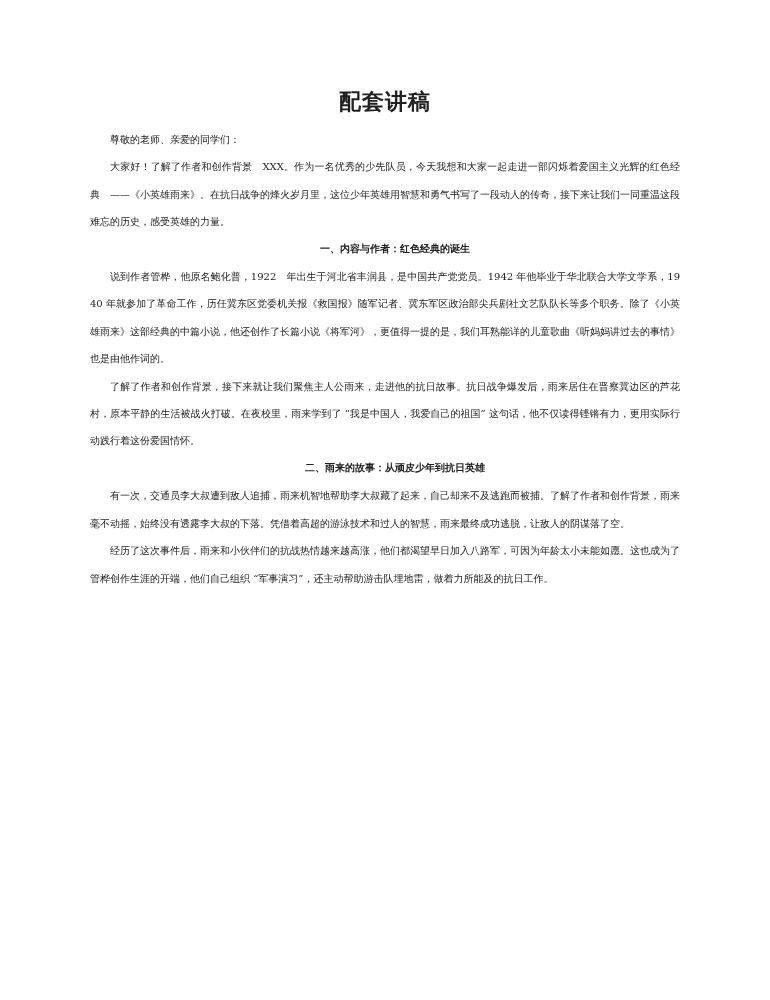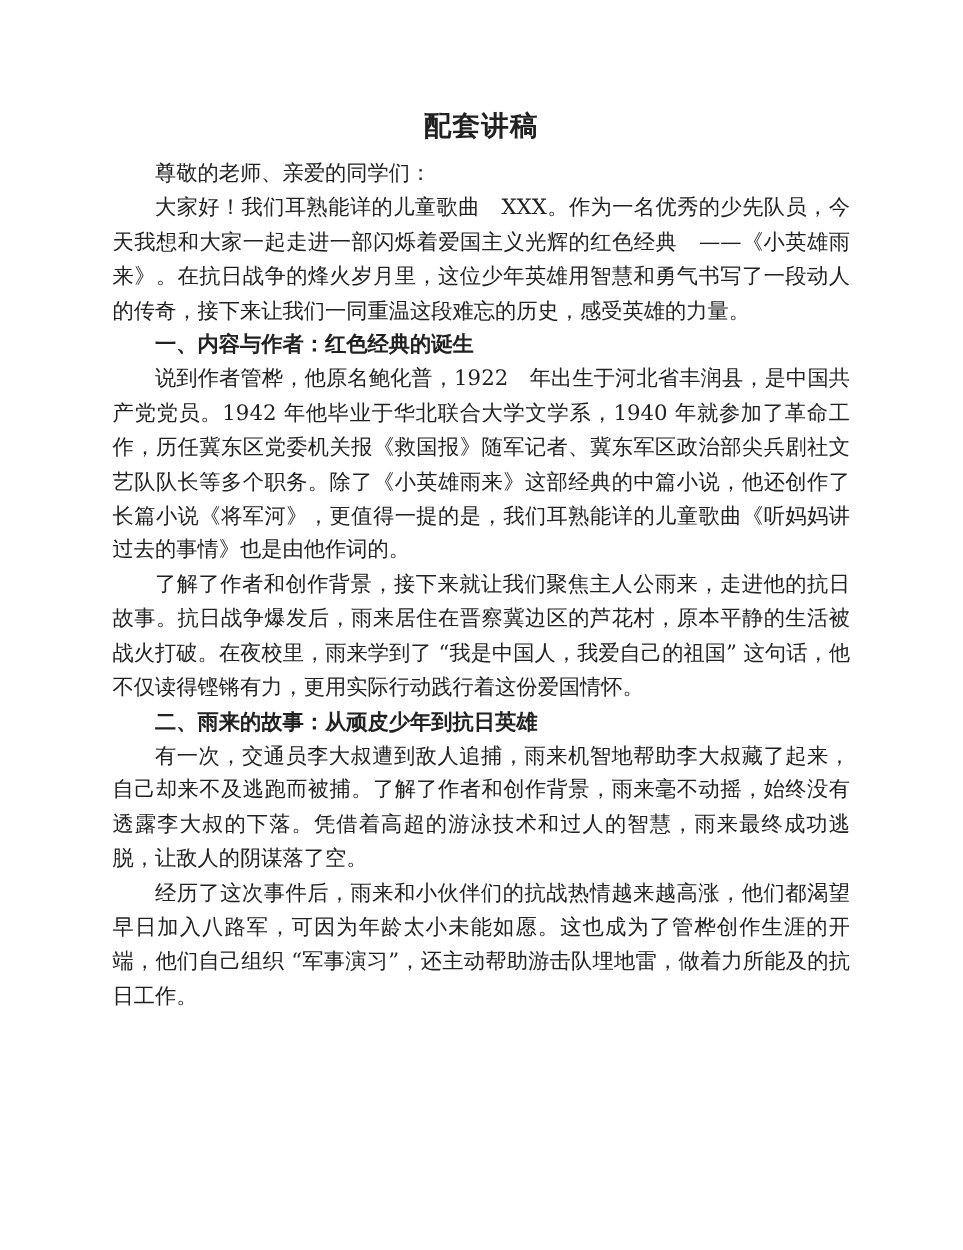--- a/index.html
+++ b/index.html
@@ -21,43 +21,44 @@
   }
   .doc-title {
     margin: 0 0 8px 0;
     font-size: 22px;
     font-weight: bold;
     line-height: 34px;
     text-align: center;
     letter-spacing: 1px;
   }
   .doc-body {
-    font-size: 17px;
+    font-size: 10px;
     line-height: 27.4px;
   }
   .para {
     margin: 0;
     text-indent: 2em;
     text-align: justify;
     text-justify: inter-ideograph;
     word-break: break-all;
   }
   .para.heading {
     font-weight: bold;
-    text-align: left;
+    text-align: center;
+    font-family: Liberation Mono, monospace;
   }
 </style>
 </head>
 <body>
 
 <div class="page">
   <h1 class="doc-title">配套讲稿</h1>
   <div class="doc-body">
       <p class="para">尊敬的老师、亲爱的同学们：</p>
-      <p class="para">大家好！我们耳熟能详的儿童歌曲　XXX。作为一名优秀的少先队员，今天我想和大家一起走进一部闪烁着爱国主义光辉的红色经典　——《小英雄雨来》。在抗日战争的烽火岁月里，这位少年英雄用智慧和勇气书写了一段动人的传奇，接下来让我们一同重温这段难忘的历史，感受英雄的力量。</p>
+      <p class="para">大家好！了解了作者和创作背景　XXX。作为一名优秀的少先队员，今天我想和大家一起走进一部闪烁着爱国主义光辉的红色经典　——《小英雄雨来》。在抗日战争的烽火岁月里，这位少年英雄用智慧和勇气书写了一段动人的传奇，接下来让我们一同重温这段难忘的历史，感受英雄的力量。</p>
       <p class="para heading">一、内容与作者：红色经典的诞生</p>
       <p class="para">说到作者管桦，他原名鲍化普，1922　年出生于河北省丰润县，是中国共产党党员。1942 年他毕业于华北联合大学文学系，1940 年就参加了革命工作，历任冀东区党委机关报《救国报》随军记者、冀东军区政治部尖兵剧社文艺队队长等多个职务。除了《小英雄雨来》这部经典的中篇小说，他还创作了长篇小说《将军河》，更值得一提的是，我们耳熟能详的儿童歌曲《听妈妈讲过去的事情》也是由他作词的。</p>
       <p class="para">了解了作者和创作背景，接下来就让我们聚焦主人公雨来，走进他的抗日故事。抗日战争爆发后，雨来居住在晋察冀边区的芦花村，原本平静的生活被战火打破。在夜校里，雨来学到了 “我是中国人，我爱自己的祖国” 这句话，他不仅读得铿锵有力，更用实际行动践行着这份爱国情怀。</p>
       <p class="para heading">二、雨来的故事：从顽皮少年到抗日英雄</p>
       <p class="para">有一次，交通员李大叔遭到敌人追捕，雨来机智地帮助李大叔藏了起来，自己却来不及逃跑而被捕。了解了作者和创作背景，雨来毫不动摇，始终没有透露李大叔的下落。凭借着高超的游泳技术和过人的智慧，雨来最终成功逃脱，让敌人的阴谋落了空。</p>
       <p class="para">经历了这次事件后，雨来和小伙伴们的抗战热情越来越高涨，他们都渴望早日加入八路军，可因为年龄太小未能如愿。这也成为了管桦创作生涯的开端，他们自己组织 “军事演习”，还主动帮助游击队埋地雷，做着力所能及的抗日工作。</p>
     </div>
 </div>
 
 </body></html>

